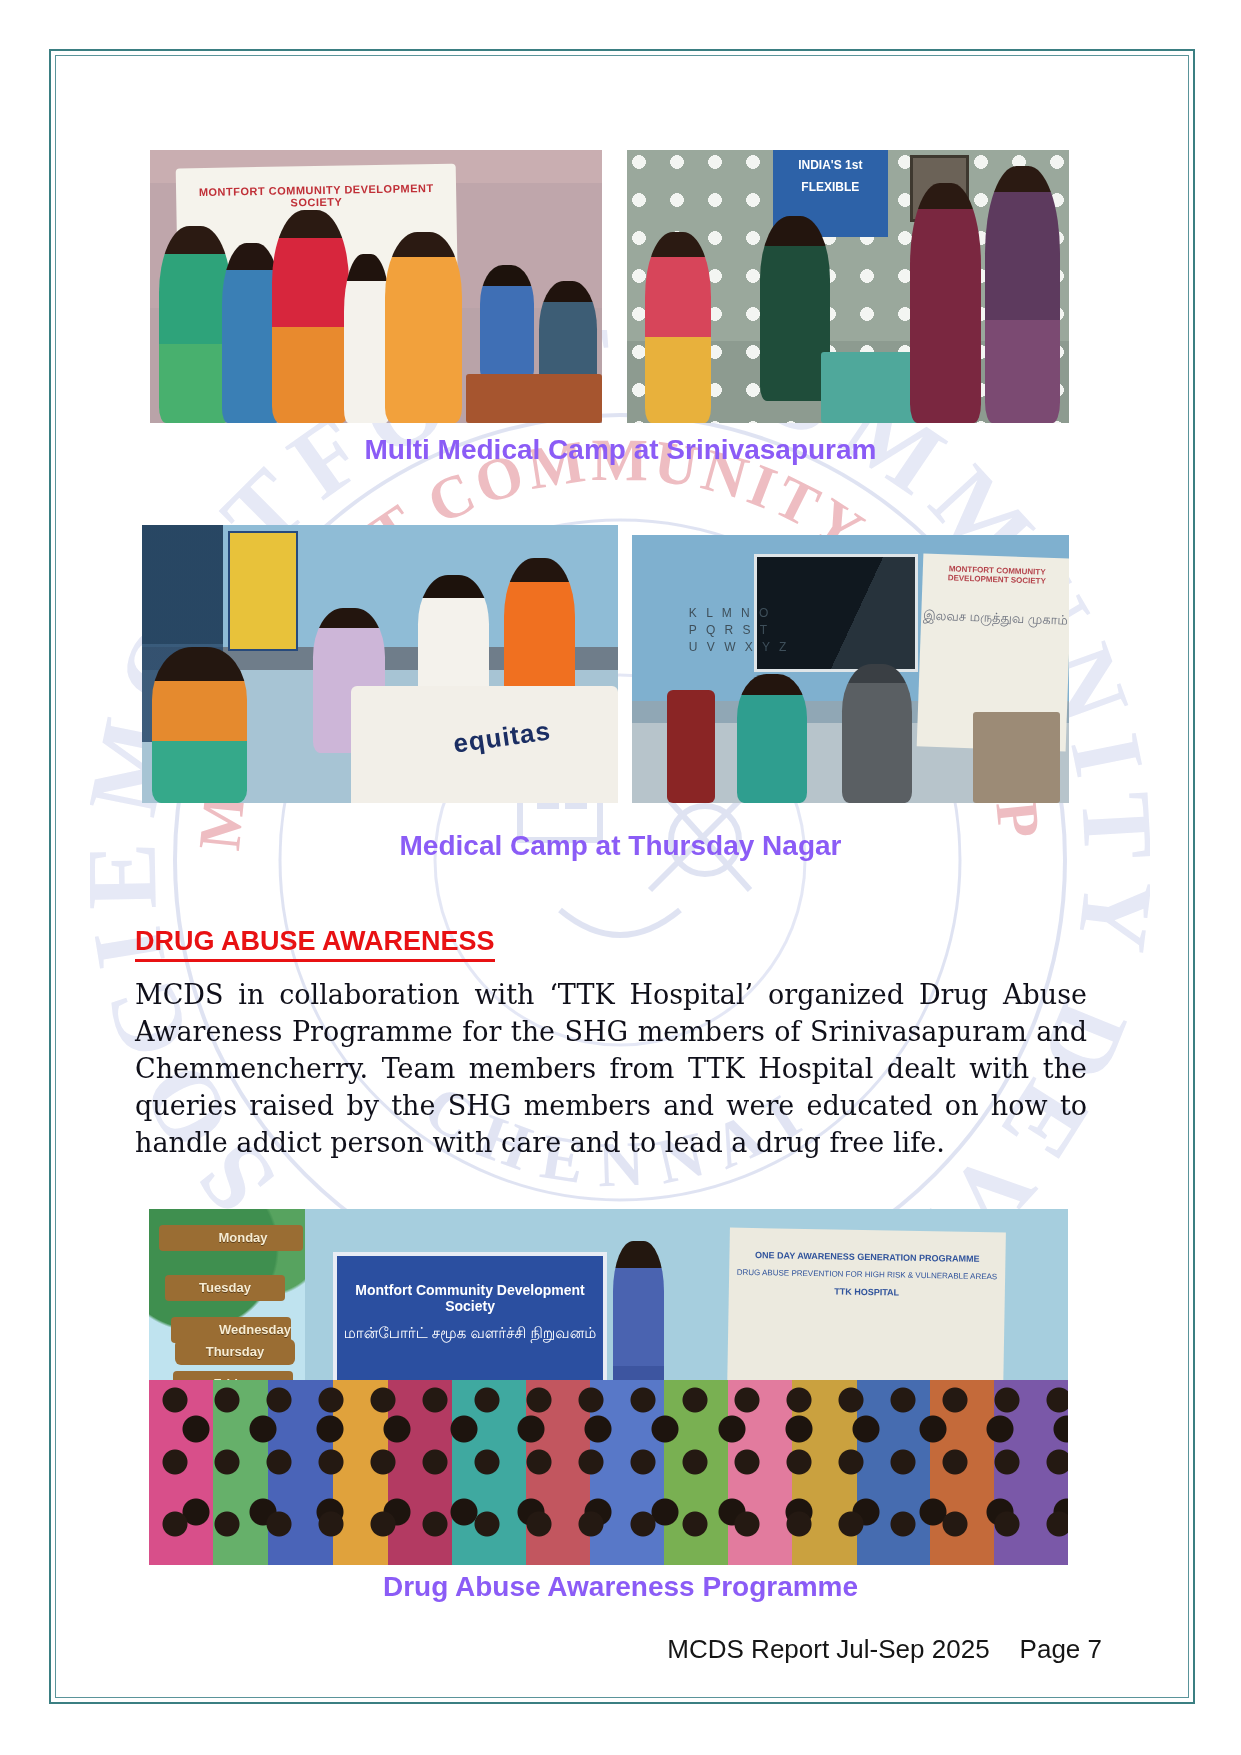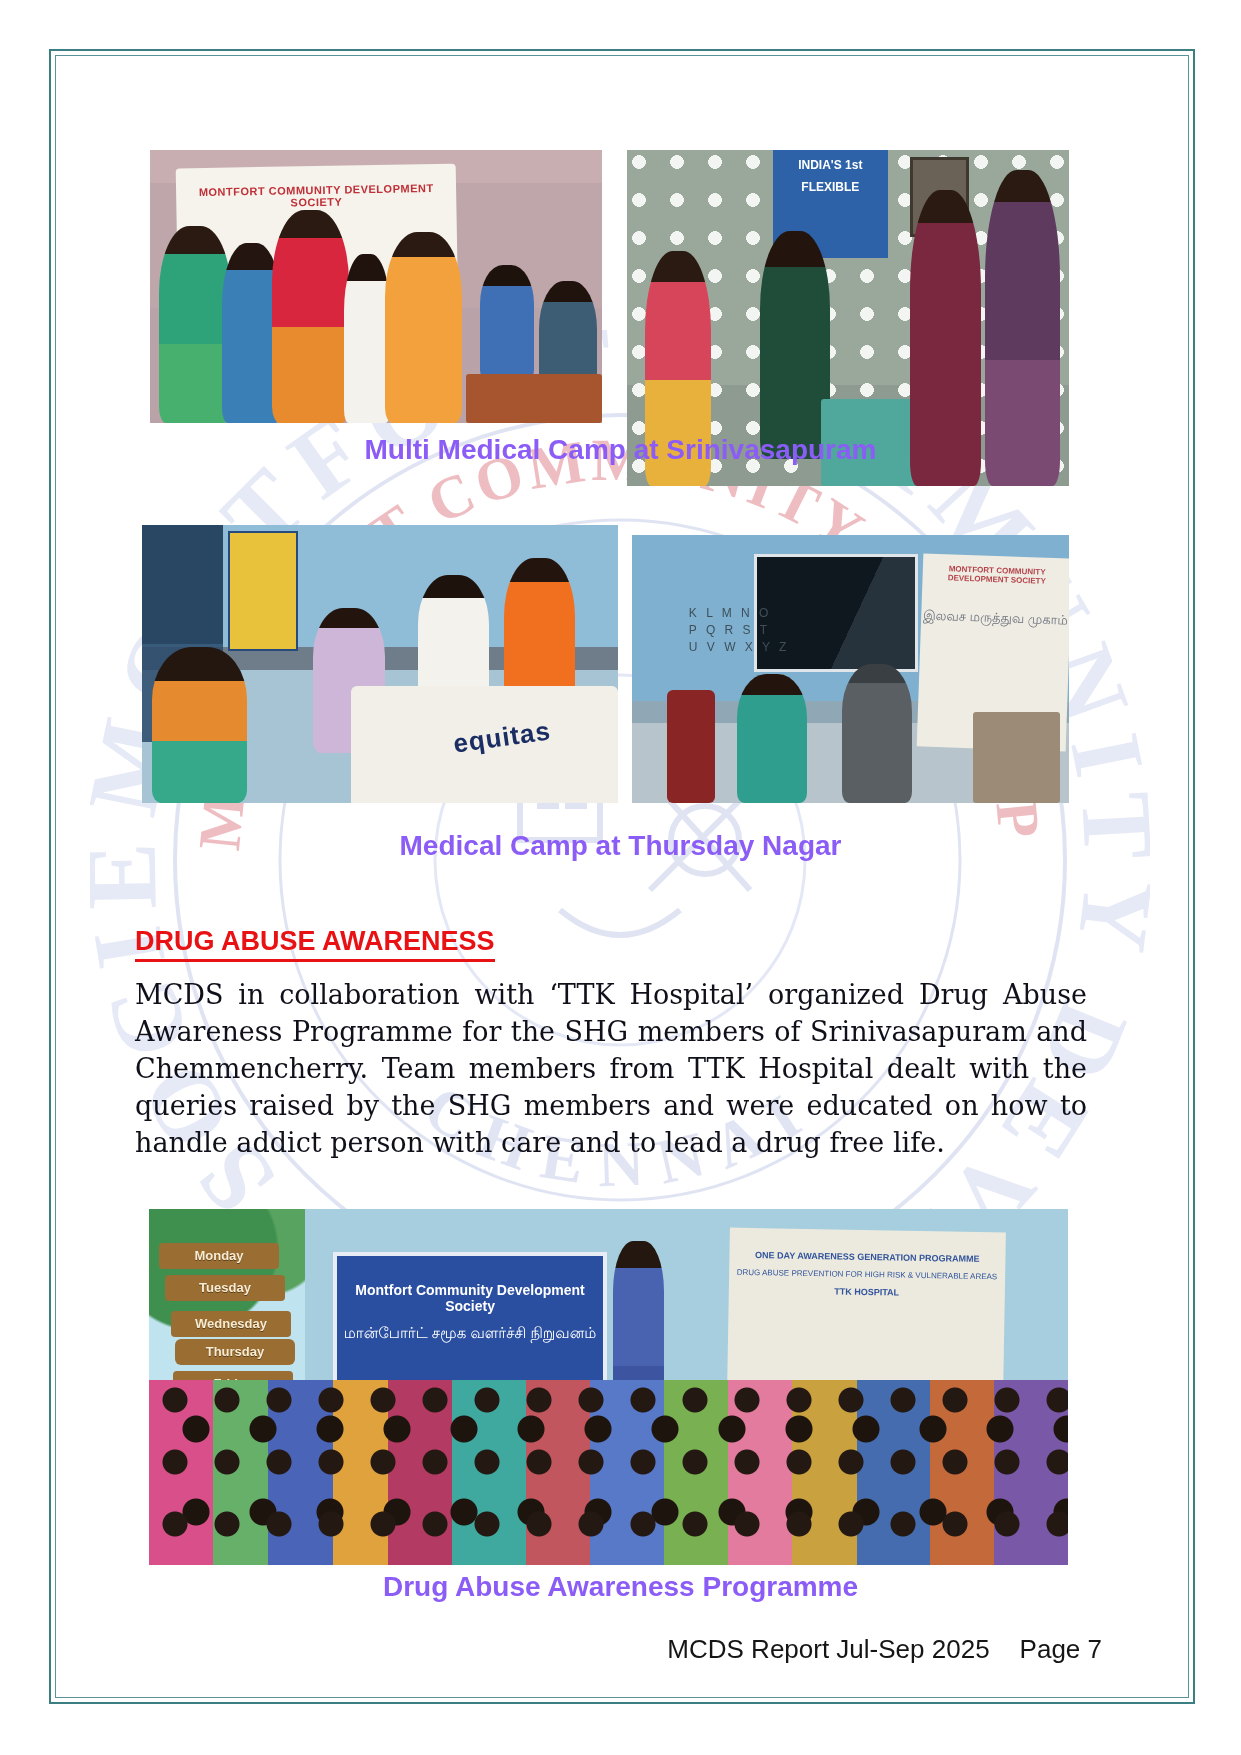--- a/index.html
+++ b/index.html
@@ -159,21 +159,21 @@
     <div class="person" style="left:2%;bottom:0;width:16%;height:72%;background:linear-gradient(180deg,#2b1a12 0 14%,#2ea37a 14% 60%,#48b06e 60% 100%);"></div>
     <div class="person" style="left:16%;bottom:0;width:13%;height:66%;background:linear-gradient(180deg,#241510 0 15%,#3a7fb5 15% 100%);"></div>
     <div class="person" style="left:27%;bottom:0;width:17%;height:78%;background:linear-gradient(180deg,#2b1a12 0 13%,#d7263d 13% 55%,#e88a2e 55% 100%);"></div>
     <div class="person" style="left:43%;bottom:0;width:10%;height:62%;background:linear-gradient(180deg,#20130d 0 16%,#f4f2ec 16% 100%);"></div>
     <div class="person" style="left:52%;bottom:0;width:17%;height:70%;background:linear-gradient(180deg,#2b1a12 0 13%,#f2a13c 13% 100%);"></div>
     <div class="person" style="left:73%;bottom:16%;width:12%;height:42%;background:linear-gradient(180deg,#1d120c 0 18%,#3f6fb5 18% 100%);"></div>
     <div class="person" style="left:86%;bottom:0;width:13%;height:52%;background:linear-gradient(180deg,#20130d 0 15%,#3d5d75 15% 100%);"></div>
     <div class="table-block" style="left:70%;bottom:0;width:30%;height:18%;background:#a6552f;"></div>
   </div>
 
-  <div class="photo p2" style="left:627px;top:150px;width:442px;height:336px;">
+  <div class="photo p2" style="left:627px;top:150px;width:442px;height:273px;">
     <div class="poster">
       <span>INDIA'S 1st</span>
       <span>FLEXIBLE</span>
     </div>
     <div class="frame"></div>
     <div class="person" style="left:4%;bottom:0;width:15%;height:70%;background:linear-gradient(180deg,#2b1a12 0 13%,#d7455a 13% 55%,#e8b13c 55% 100%);"></div>
     <div class="person" style="left:30%;bottom:8%;width:16%;height:68%;background:linear-gradient(180deg,#23150e 0 16%,#1f4d3a 16% 100%);"></div>
     <div class="table-block table" style="left:44%;bottom:0;width:26%;height:26%;"></div>
     <div class="person" style="left:64%;bottom:0;width:16%;height:88%;background:linear-gradient(180deg,#2b1a12 0 11%,#7a2740 11% 100%);"></div>
     <div class="person" style="left:81%;bottom:0;width:17%;height:94%;background:linear-gradient(180deg,#2b1a12 0 10%,#5d3a5e 10% 60%,#7b4a72 60% 100%);"></div>
@@ -210,23 +210,23 @@
   </div>
 
   <div class="caption" style="top:831px;">Medical Camp at Thursday Nagar</div>
 
   <div class="heading">DRUG ABUSE AWARENESS</div>
 
   <div class="paragraph">MCDS in collaboration with ‘TTK Hospital’ organized Drug Abuse Awareness Programme for the SHG members of Srinivasapuram and Chemmencherry. Team members from TTK Hospital dealt with the queries raised by the SHG members and were educated on how to handle addict person with care and to lead a drug free life.</div>
 
   <div class="photo p5" style="left:149px;top:1209px;width:919px;height:356px;">
     <div class="tree"></div>
-    <div class="board" style="top:34px;">Monday</div>
+    <div class="board" style="top:16px;padding-left:24px;">Monday</div>
     <div class="board" style="top:66px;left:16px;">Tuesday</div>
-    <div class="board" style="top:102px;left:22px;">Wednesday</div>
+    <div class="board" style="top:108px;left:22px;text-align:right;">Wednesday</div>
     <div class="board" style="top:130px;left:26px;border-radius:6px;">Thursday</div>
     <div class="board" style="top:162px;left:24px;">Friday</div>
     <div class="board" style="top:194px;left:20px;">Saturday</div>
     <div class="banner-blue">
       <div class="l1">Montfort  Community Development Society</div>
       <div class="l2">மான்போர்ட் சமூக வளர்ச்சி நிறுவனம்</div>
     </div>
     <div class="banner-white">
       <div class="t1">ONE DAY AWARENESS GENERATION PROGRAMME</div>
       <div class="t2">DRUG ABUSE PREVENTION FOR HIGH RISK &amp; VULNERABLE AREAS</div>

